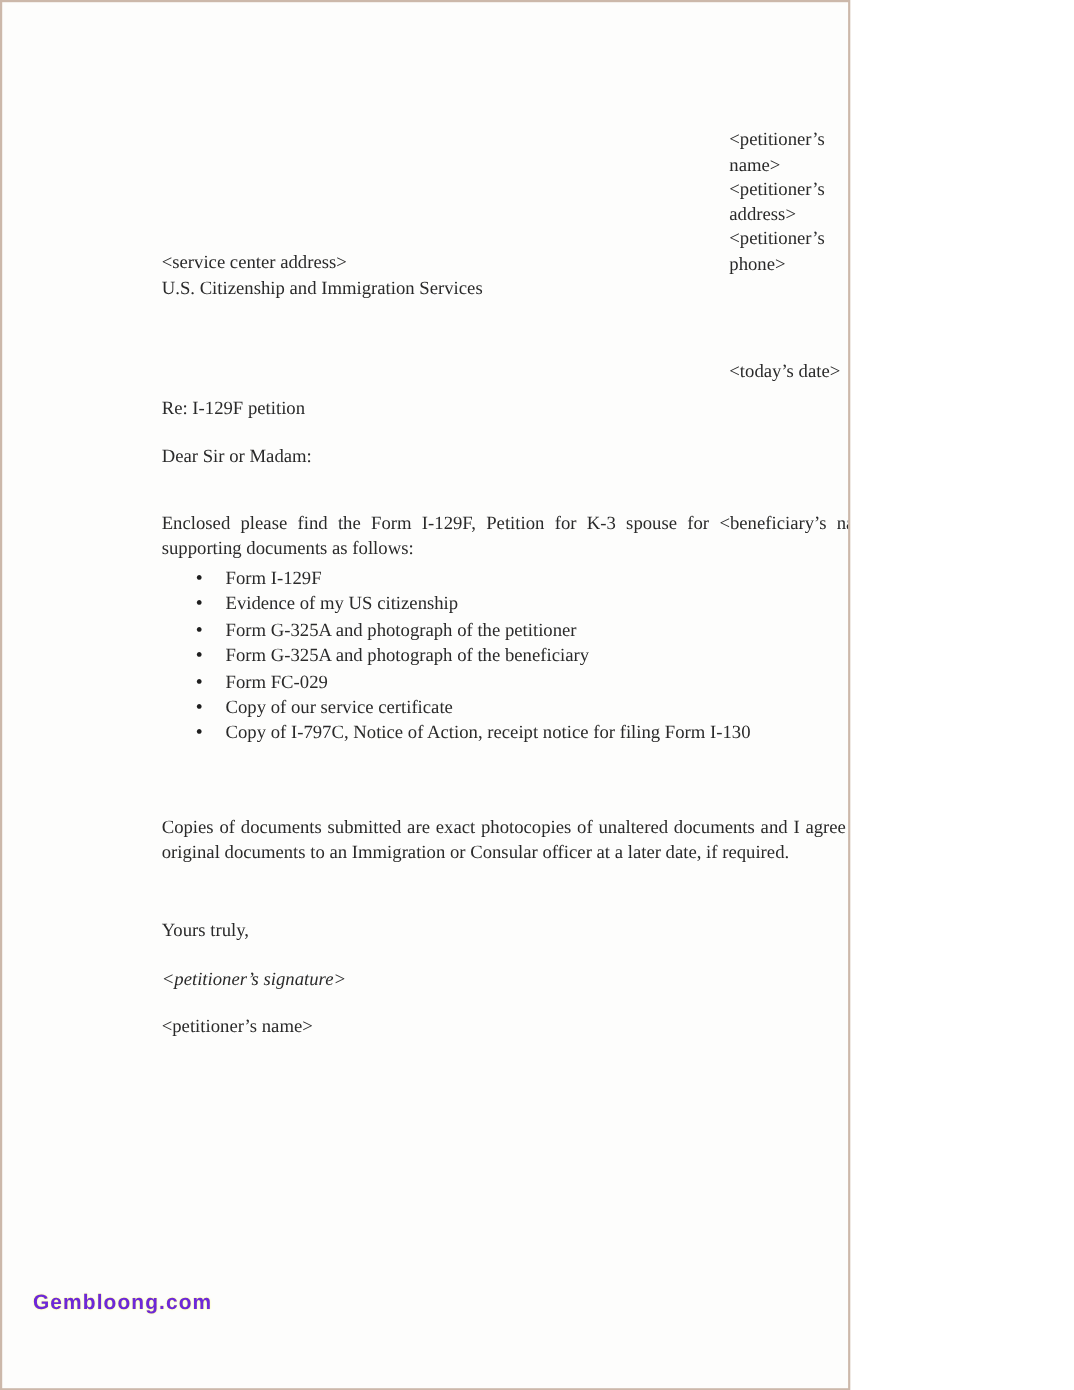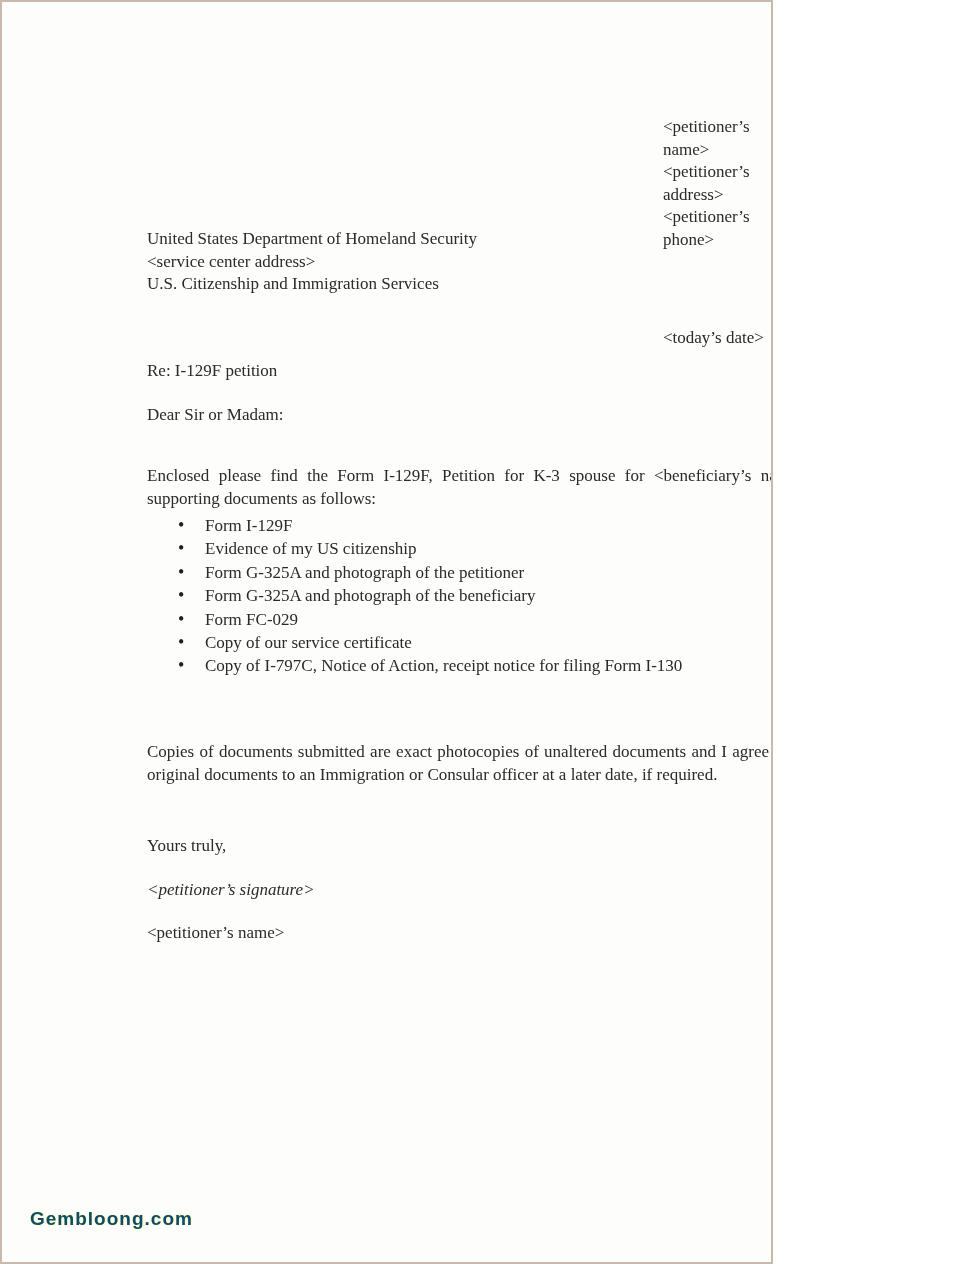--- a/index.html
+++ b/index.html
@@ -60,44 +60,43 @@
     width: 692px;
     text-align: justify;
     line-height: 22.8px;
   }
 
   .closing    { left: 145px; top: 833px; }
   .signature  { left: 145px; top: 877px; font-style: italic; text-align: center; }
   .signer-name{ left: 145px; top: 920px; }
 
   .watermark {
-    left: 28px; top: 1206px;
+    left: 28px; top: 1172px;
     font-family: "Liberation Sans", "DejaVu Sans", sans-serif;
     font-weight: bold;
     font-size: 19px;
     letter-spacing: 1px;
-    color: #0c4a6e;
+    color: #6d28d9;
     text-shadow: 0 0 2px #ffffb0, 0 0 1px #f8f540;
   }
 
   .line { display: block; }
 </style>
 </head>
 <body>
 
 <div class="page">
 
   <div class="abs sender-block">
     <span class="line">&lt;petitioner’s name&gt;</span>
     <span class="line">&lt;petitioner’s address&gt;</span>
     <span class="line">&lt;petitioner’s phone&gt;</span>
   </div>
 
   <div class="abs recipient-block">
-    <span class="line">United States Department of Homeland Security</span>
     <span class="line">&lt;service center address&gt;</span>
     <span class="line">U.S. Citizenship and Immigration Services</span>
   </div>
 
   <div class="abs date-line">&lt;today’s date&gt;</div>
 
   <div class="abs re-line">Re: I-129F petition</div>
 
   <div class="abs salutation">Dear Sir or Madam:</div>
 

